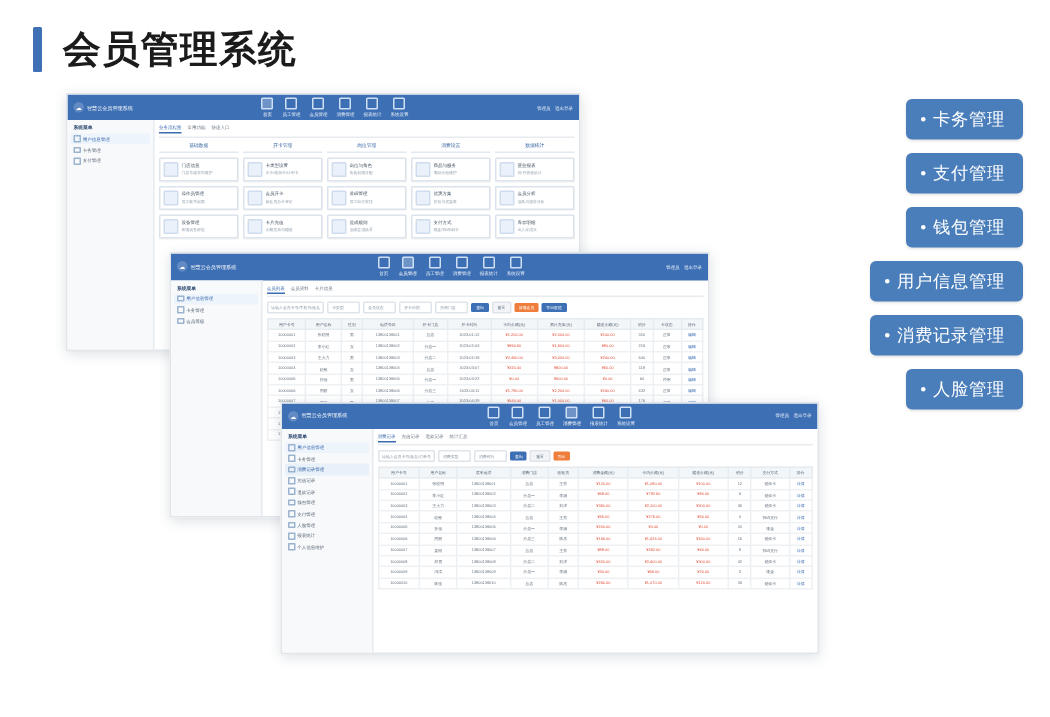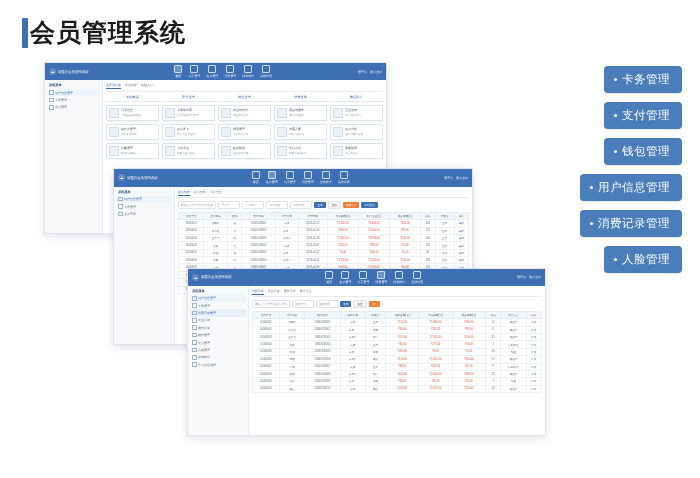--- a/index.html
+++ b/index.html
@@ -6,21 +6,21 @@
   body{
     width:700px;height:478px;
     background:#ffffff;
     font-family:"Liberation Sans","DejaVu Sans",sans-serif;
     overflow:hidden;
     position:relative;
   }
   
   .title-wrap{
     position:absolute;left:22px;top:16px;
-    display:flex;align-items:center;gap:2px;
+    display:flex;align-items:center;gap:14px;
   }
   .title-bar{
     width:6px;height:30px;background:#3f6fb5;border-radius:1px;
   }
   .title-text{
     font-size:25px;font-weight:bold;color:#1b1b1b;letter-spacing:1px;
   }
   
   .labels{
     position:absolute;right:18px;top:66px;

